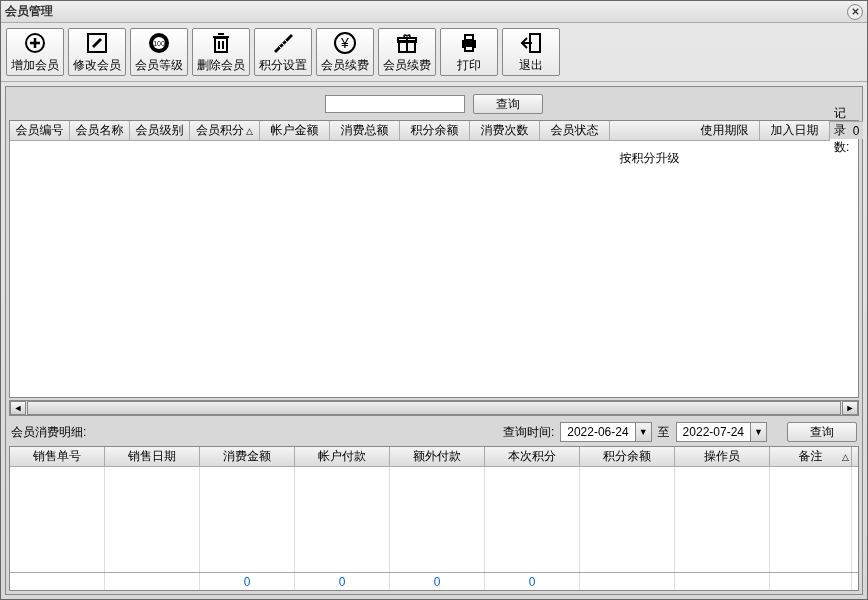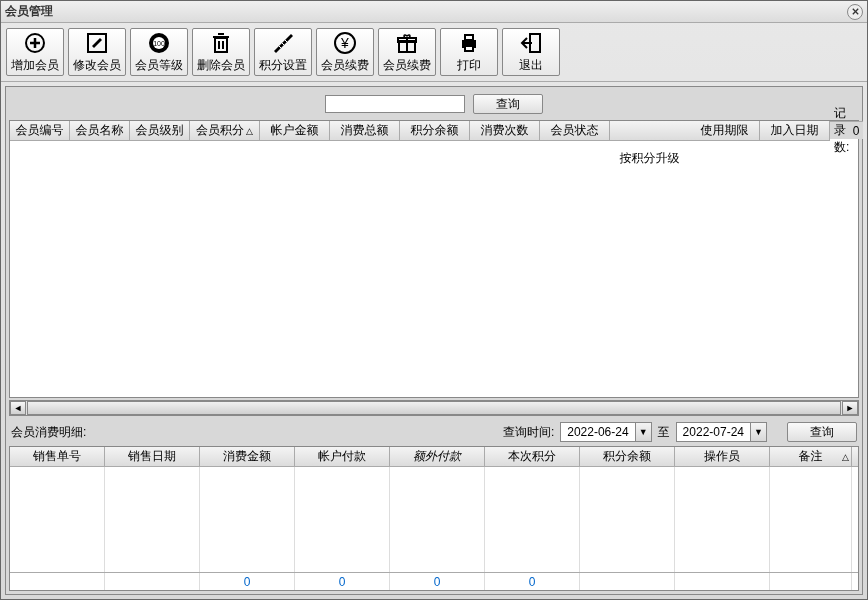--- a/index.html
+++ b/index.html
@@ -222,21 +222,21 @@
           <span>查询</span>
         </div>
     </div>
 
     <div class="grid2">
       <div class="ghead" id="ghead2">
           <div class="gc" style="width: 95px;">销售单号</div>
           <div class="gc" style="width: 95px;">销售日期</div>
           <div class="gc" style="width: 95px;">消费金额</div>
           <div class="gc" style="width: 95px;">帐户付款</div>
-          <div class="gc" style="width: 95px; font-style: italic;">额外付款</div>
+          <div class="gc" style="width: 95px;">额外付款</div>
           <div class="gc" style="width: 95px;">本次积分</div>
           <div class="gc" style="width: 95px;">积分余额</div>
           <div class="gc" style="width: 95px;">操作员</div>
           <div class="gc" style="width: 82px;">备注<span class="trisort">△</span></div>
         </div>
       <div class="gbody2">
         <div class="collines" id="clines2">
             <div class="gc" style="width: 95px;"></div>
             <div class="gc" style="width: 95px;"></div>
             <div class="gc" style="width: 95px;"></div>

